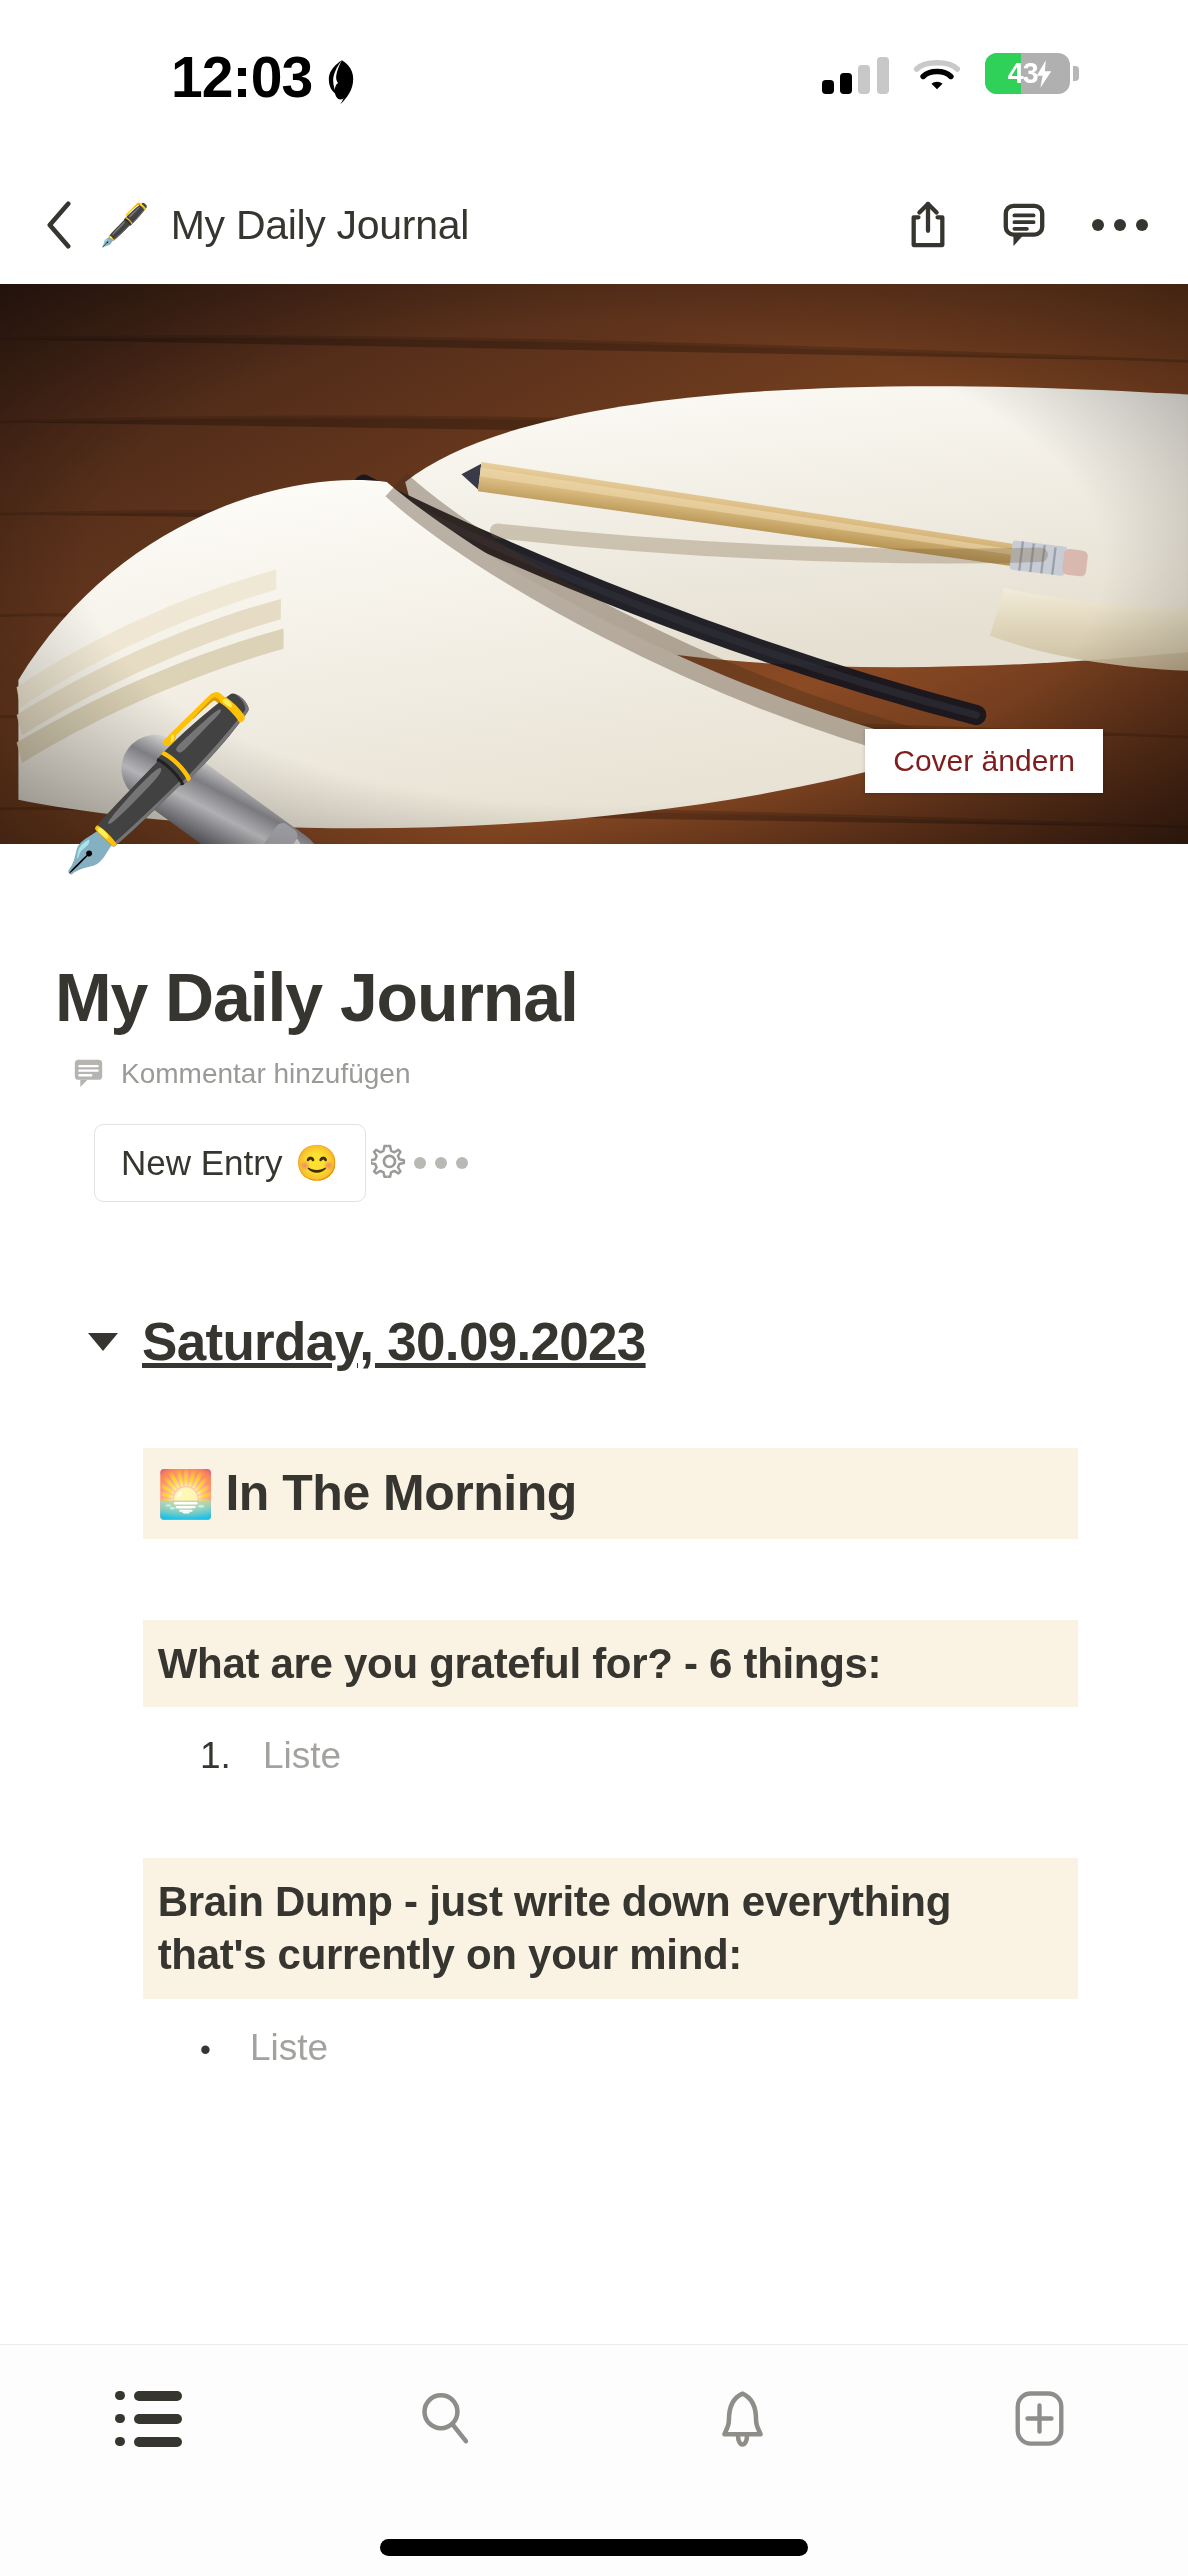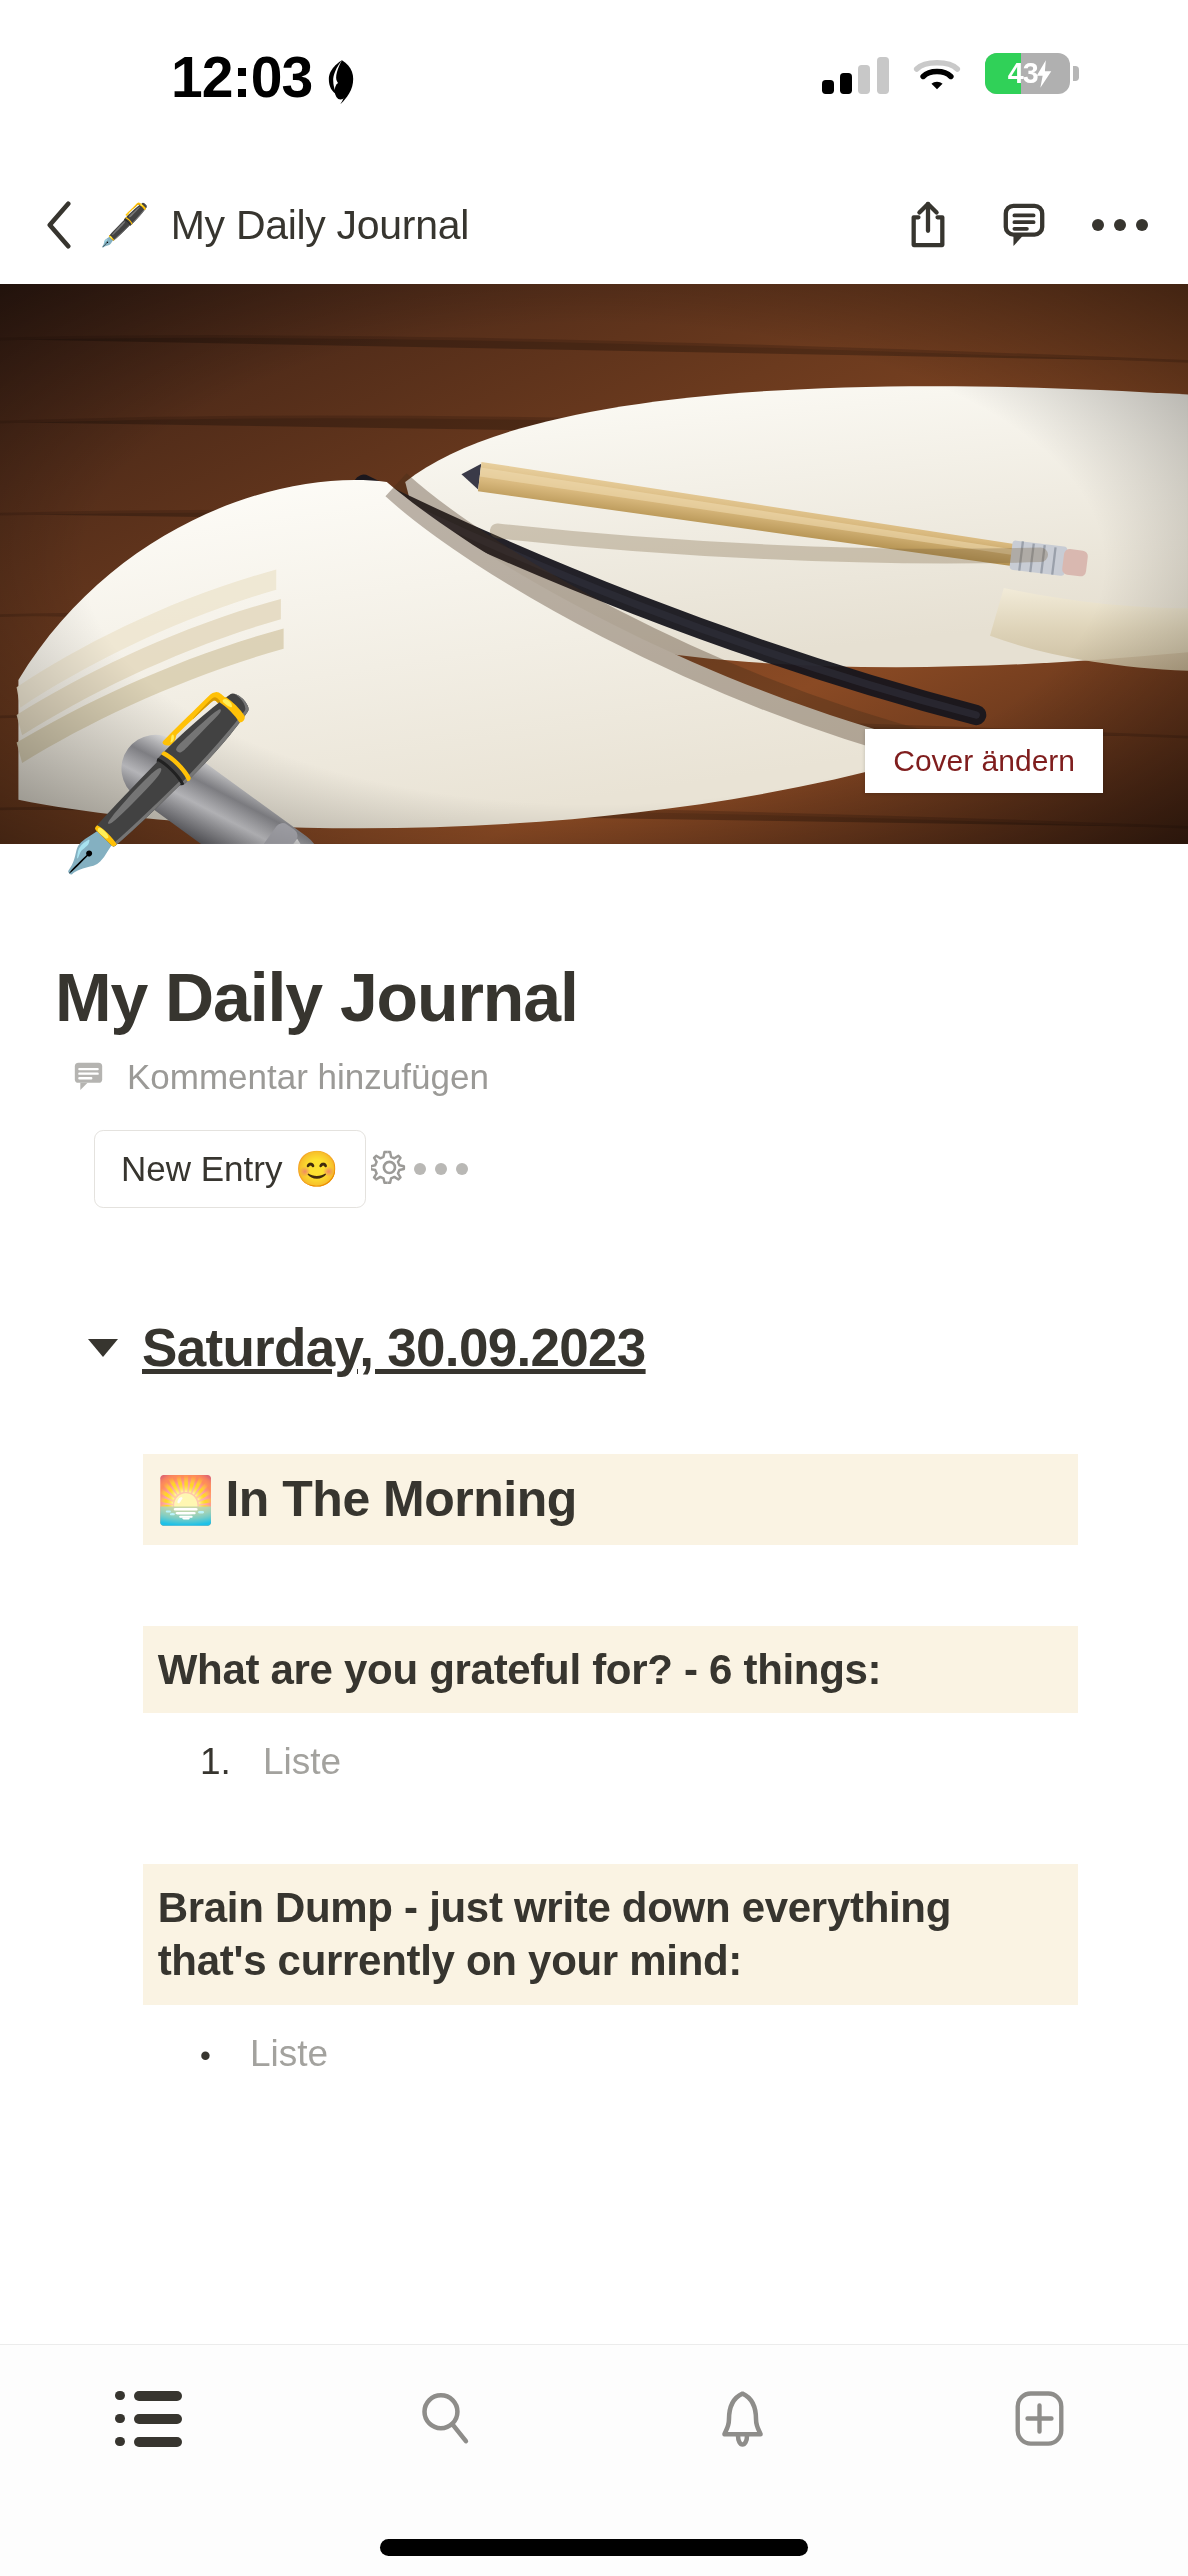--- a/index.html
+++ b/index.html
@@ -113,21 +113,21 @@
   .page-title{
     margin-top:118px;
     font-size:68px; font-weight:700;
     color:#37352f; letter-spacing:-1.1px;
     line-height:1.05;
   }
   .add-comment{
     display:flex; align-items:center; gap:16.6px;
     margin-top:24px; margin-left:18.4px;
   }
-  .add-comment .txt{ font-size:35px; color:#9b9a97;margin-left:6px; }
+  .add-comment .txt{ font-size:28px; color:#9b9a97; }
 
   .btn-row{
     display:flex; align-items:center; 
     margin-top:33px;
     padding-left:39px;
   }
   .new-entry{
     border:1.8px solid #e4e2de;
     border-radius:9.2px;
     padding:17.5px 26px;

